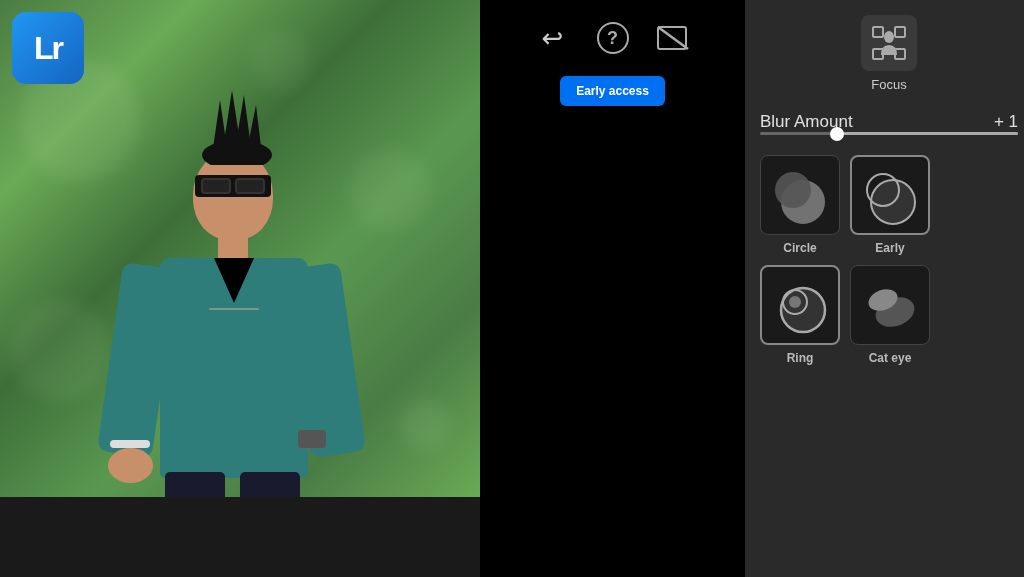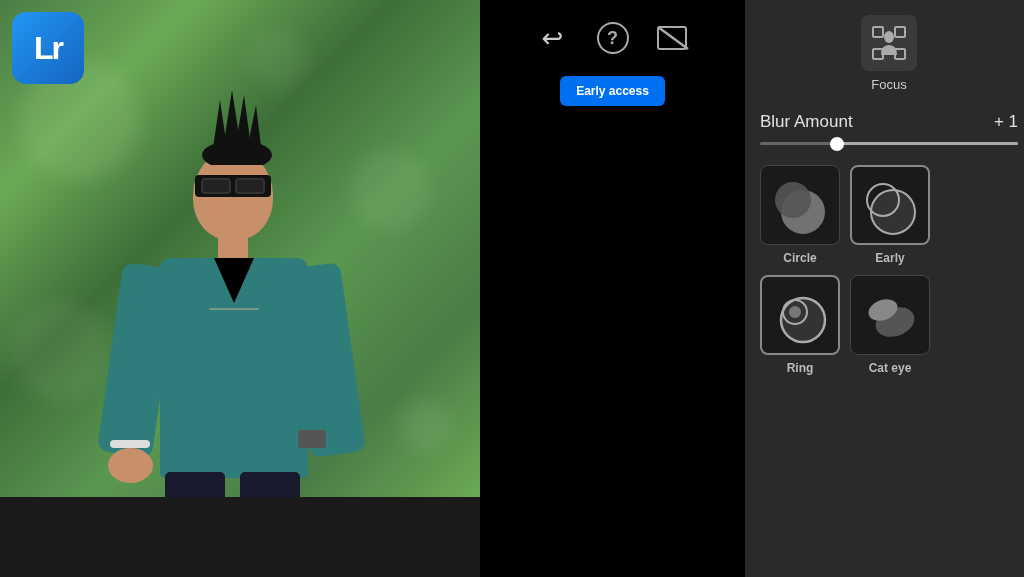--- a/index.html
+++ b/index.html
@@ -138,21 +138,20 @@
     }
 
     .blur-amount-section {
       margin-bottom: 20px;
     }
 
     .blur-amount-header {
       display: flex;
       align-items: center;
       justify-content: space-between;
-      margin-bottom: 10px;
     }
 
     .blur-amount-title {
       color: #e0e0e0;
       font-size: 17px;
       font-weight: 400;
     }
 
     .blur-amount-value {
       color: #e0e0e0;

